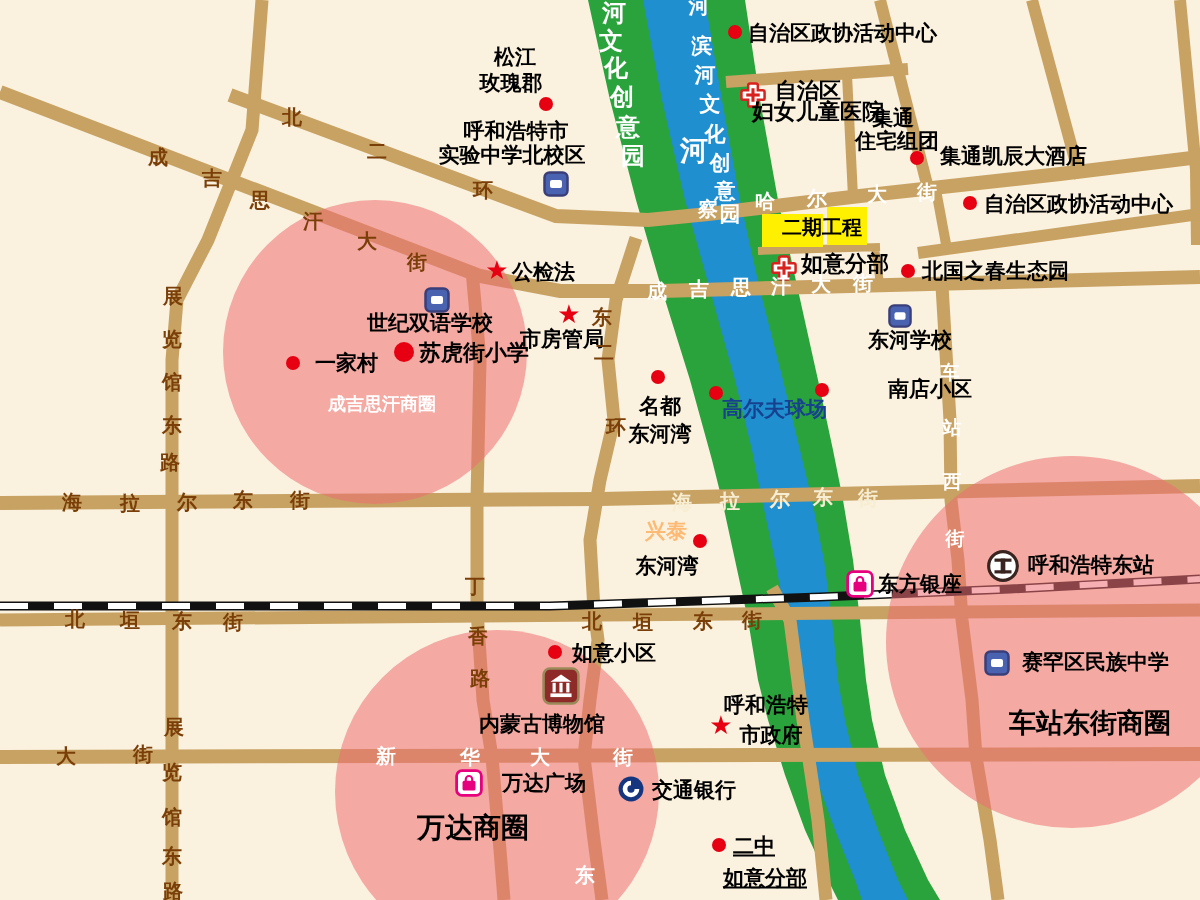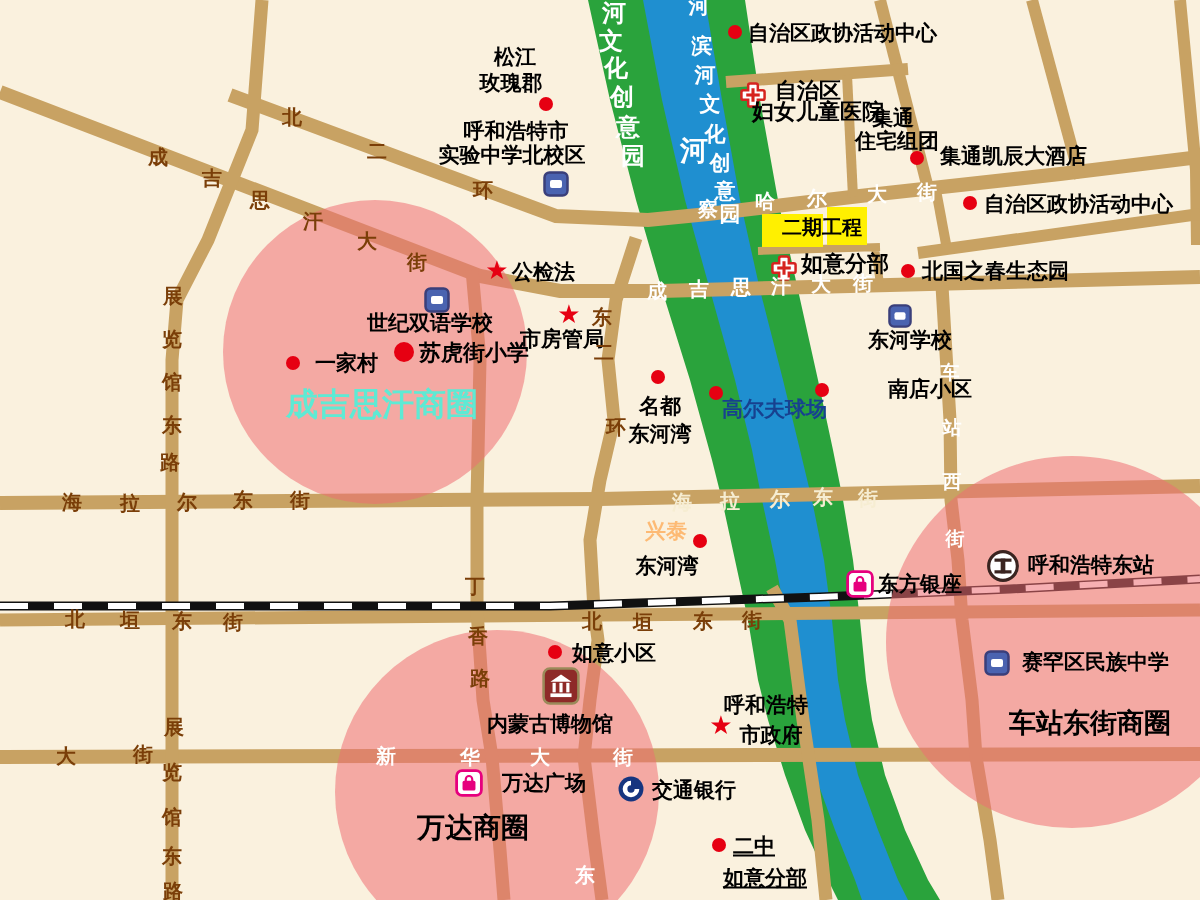--- a/index.html
+++ b/index.html
@@ -151,28 +151,28 @@
       <div class="txt" style="left: 660px; top: 406px; transform: translate(-50%, -50%); font-size: 21px; color: rgb(0, 0, 0);">名都</div>
       <div class="txt" style="left: 660px; top: 434px; transform: translate(-50%, -50%); font-size: 21px; color: rgb(0, 0, 0);">东河湾</div>
       <div class="txt" style="left: 722px; top: 409px; transform: translate(0px, -50%); font-size: 21px; color: rgb(23, 65, 143);">高尔夫球场</div>
       <div class="txt" style="left: 888px; top: 389px; transform: translate(0px, -50%); font-size: 21px; color: rgb(0, 0, 0);">南店小区</div>
       <div class="txt" style="left: 666px; top: 531px; transform: translate(-50%, -50%); font-size: 21px; color: #fdba74;">兴泰</div>
       <div class="txt" style="left: 667px; top: 566px; transform: translate(-50%, -50%); font-size: 21px; color: rgb(0, 0, 0);">东河湾</div>
       <div class="txt" style="left: 878px; top: 584px; transform: translate(0px, -50%); font-size: 21px; color: rgb(0, 0, 0);">东方银座</div>
       <div class="txt" style="left: 1028px; top: 565px; transform: translate(0px, -50%); font-size: 21px; color: rgb(0, 0, 0);">呼和浩特东站</div>
       <div class="txt" style="left: 1022px; top: 662px; transform: translate(0px, -50%); font-size: 21px; color: rgb(0, 0, 0);">赛罕区民族中学</div>
       <div class="txt" style="left: 572px; top: 653px; transform: translate(0px, -50%); font-size: 21px; color: rgb(0, 0, 0);">如意小区</div>
-      <div class="txt" style="left: 542px; top: 724px; transform: translate(-50%, -50%); font-size: 21px; color: rgb(0, 0, 0); margin-left: 8px;">内蒙古博物馆</div>
+      <div class="txt" style="left: 542px; top: 724px; transform: translate(-50%, -50%); font-size: 21px; color: rgb(0, 0, 0);">内蒙古博物馆</div>
       <div class="txt" style="left: 766px; top: 705px; transform: translate(-50%, -50%); font-size: 21px; color: rgb(0, 0, 0);">呼和浩特</div>
       <div class="txt" style="left: 771px; top: 735px; transform: translate(-50%, -50%); font-size: 21px; color: rgb(0, 0, 0);">市政府</div>
       <div class="txt" style="left: 502px; top: 783px; transform: translate(0px, -50%); font-size: 21px; color: rgb(0, 0, 0);">万达广场</div>
       <div class="txt" style="left: 652px; top: 790px; transform: translate(0px, -50%); font-size: 21px; color: rgb(0, 0, 0);">交通银行</div>
       <div class="txt" style="left: 733px; top: 846px; transform: translate(0px, -50%); font-size: 21px; color: rgb(0, 0, 0); text-decoration: underline;">二中</div>
       <div class="txt" style="left: 723px; top: 878px; transform: translate(0px, -50%); font-size: 21px; color: rgb(0, 0, 0); text-decoration: underline;">如意分部</div>
-      <div class="txt" style="left: 382px; top: 404px; transform: translate(-50%, -50%); font-size: 32px; color: #5eead4;">成吉思汗商圈</div>
+      <div class="txt" style="left: 382px; top: 404px; transform: translate(-50%, -50%); font-size: 18px; color: #ffffff;">成吉思汗商圈</div>
       <div class="txt" style="left: 473px; top: 828px; transform: translate(-50%, -50%); font-size: 28px; color: rgb(0, 0, 0);">万达商圈</div>
       <div class="txt" style="left: 1090px; top: 722px; transform: translate(-50%, -50%); font-size: 27px; color: rgb(0, 0, 0);">车站东街商圈</div>
       <div class="txt" style="left: 292px; top: 117px; transform: translate(-50%, -50%); font-size: 20px; color: rgb(122, 62, 8);">北</div>
       <div class="txt" style="left: 377px; top: 151px; transform: translate(-50%, -50%); font-size: 20px; color: rgb(122, 62, 8);">二</div>
       <div class="txt" style="left: 483px; top: 190px; transform: translate(-50%, -50%); font-size: 20px; color: rgb(122, 62, 8);">环</div>
       <div class="txt" style="left: 158px; top: 157px; transform: translate(-50%, -50%); font-size: 20px; color: rgb(122, 62, 8);">成</div>
       <div class="txt" style="left: 212px; top: 178px; transform: translate(-50%, -50%); font-size: 20px; color: rgb(122, 62, 8);">吉</div>
       <div class="txt" style="left: 260px; top: 200px; transform: translate(-50%, -50%); font-size: 20px; color: rgb(122, 62, 8);">思</div>
       <div class="txt" style="left: 313px; top: 221px; transform: translate(-50%, -50%); font-size: 20px; color: rgb(122, 62, 8);">汗</div>
       <div class="txt" style="left: 367px; top: 241px; transform: translate(-50%, -50%); font-size: 20px; color: rgb(122, 62, 8);">大</div>

